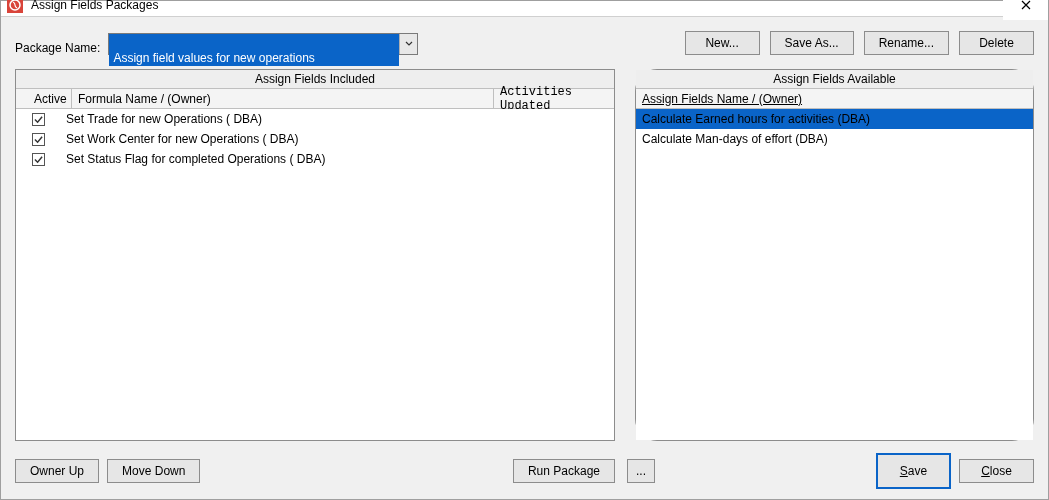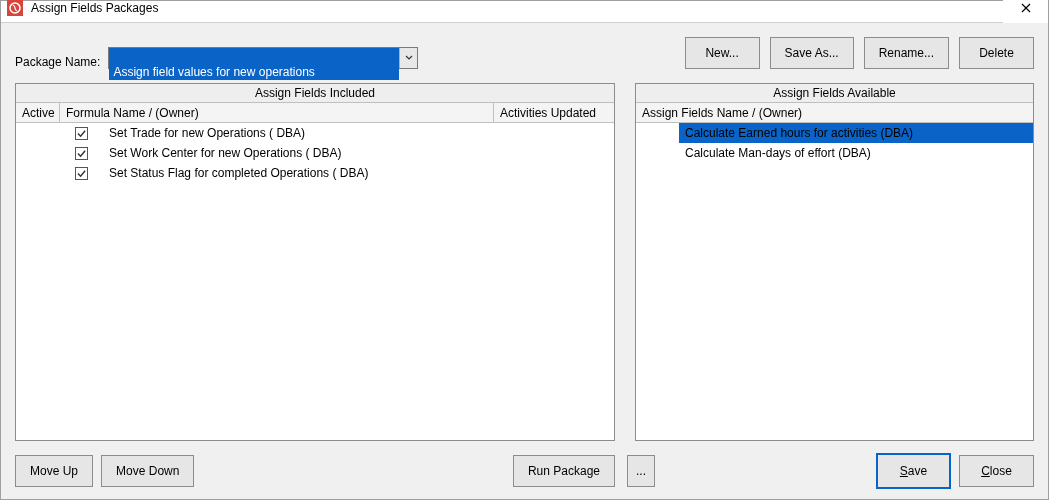--- a/index.html
+++ b/index.html
@@ -12,21 +12,21 @@
   .window {
     width: 1049px;
     height: 500px;
     background: #f0f0f0;
     border: 1px solid #9f9f9f;
     display: flex;
     flex-direction: column;
   }
   
   .titlebar {
-    height: 22px;
+    height: 16px;
     background: #ffffff;
     border-bottom: 1px solid #d0d0d0;
     display: flex;
     align-items: center;
     padding: 0 0 8px 6px;
   }
   .app-icon {
     width: 16px;
     height: 16px;
     background: #d9443a;
@@ -91,21 +91,21 @@
     align-items: center;
     justify-content: center;
   }
   .btnrow {
     margin-left: auto;
     display: flex;
     gap: 10px;
   }
   .btn {
     min-width: 75px;
-    height: 32px;
+    height: 24px;
     border: 1px solid #8c8c8c;
     background: #e6e6e6;
     padding: 0 14px;
     display: flex;
     align-items: center;
     justify-content: center;
     font-size: 12px;
     color: #000;
   }
   .btn.default {
@@ -121,21 +121,21 @@
     gap: 20px;
     min-height: 0;
   }
   .panel {
     display: flex;
     flex-direction: column;
     border: 1px solid #8c8c8c;
     background: #fff;
   }
   .panel-left { flex: 0 0 600px; }
-  .panel-right { flex: 1; }
+  .panel-right { flex: 1; border-radius: 22px; }
   .panel-title {
     text-align: center;
     padding: 2px 0;
     background: #eeeeee;
     border-bottom: 1px solid #bfbfbf;
     font-size: 12px;
   }
   .grid-header {
     display: flex;
     background: #f4f4f4;
@@ -144,36 +144,35 @@
   }
   .gh {
     border-right: 1px solid #bfbfbf;
     padding: 2px 6px;
     font-size: 12px;
     color: #000;
     display: flex;
     align-items: center;
   }
   .gh:last-child { border-right: none; }
-  .col-active { width: 44px; }
+  .col-active { width: 44px; margin-left: 12px; }
   .col-name { flex: 1; }
-  .col-act { width: 120px; }
-  .col-rname { flex: 1; }
+  .col-act { width: 120px; font-family: Liberation Mono, monospace; }
+  .col-rname { flex: 1; text-decoration: underline; }
 
   .grid-body {
     flex: 1;
     overflow: auto;
     background: #fff;
   }
   .row {
     display: flex;
     height: 20px;
     align-items: center;
     padding: 0;
-    margin-left: 43px;
   }
   .row.selected {
     background: #0a64c8;
     color: #000000;
   }
   .cell-active {
     width: 44px;
     display: flex;
     justify-content: center;
     padding: 0 2px;
@@ -332,21 +331,21 @@
             <div class="row">
               <div class="cell-rname">Calculate Man-days of effort (DBA)</div>
             </div>
           </div>
       </div>
     </div>
 
     <div class="bottomrow">
       <div class="bottom-left">
         <div class="btn">
-            <span>Move Up</span>
+            <span>Owner Up</span>
           </div>
         <div class="btn">
             <span>Move Down</span>
           </div>
         <div class="spacer"></div>
         <div class="btn">
             <span>Run Package</span>
           </div>
       </div>
       <div class="bottom-right">

